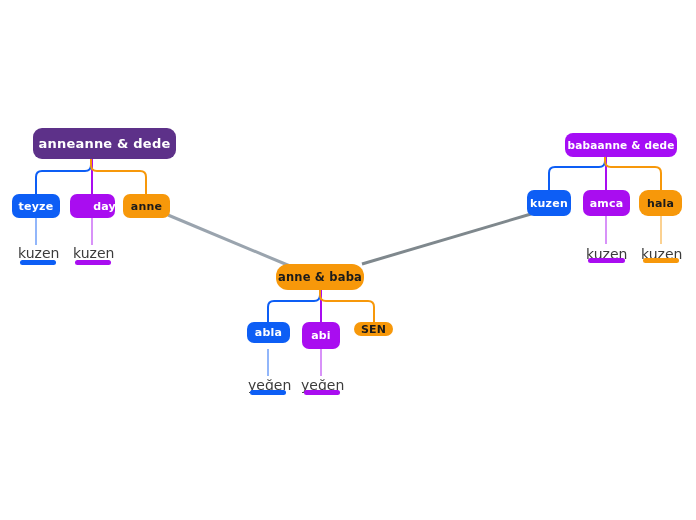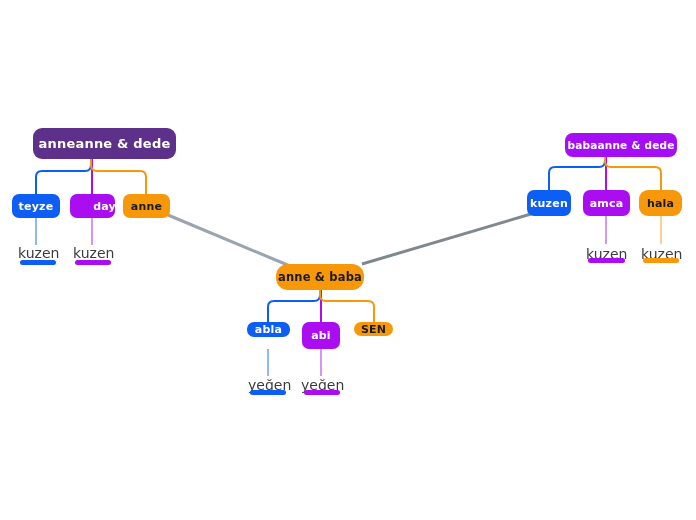--- a/index.html
+++ b/index.html
@@ -75,21 +75,21 @@
   <div class="node root-s violet-bg" style="left:549px;top:133px;width:112px;height:24px;">babaanne &amp; dede</div>
   <div class="node child blue-bg" style="left:527px;top:190px;width:44px;height:26px;">kuzen</div>
   <div class="node child purple-bg" style="left:583px;top:190px;width:47px;height:26px;">amca</div>
   <div class="node child orange-bg dark-text" style="left:639px;top:190px;width:43px;height:26px;border-radius:9px;">hala</div>
   <div class="sublabel" style="left:586px;top:246px;">kuzen</div>
   <div class="bar bar-purple" style="left:588px;top:258px;width:37px;"></div>
   <div class="sublabel" style="left:641px;top:246px;">kuzen</div>
   <div class="bar bar-orange" style="left:643px;top:258px;width:36px;"></div>
 
   <div class="node root-c orange-bg dark-text" style="left:276px;top:264px;width:88px;height:26px;">anne &amp; baba</div>
-  <div class="node child blue-bg" style="left:247px;top:322px;width:43px;height:15px;">abla</div>
+  <div class="node child blue-bg" style="left:247px;top:322px;width:43px;height:21px;">abla</div>
   <div class="node child purple-bg" style="left:302px;top:322px;width:38px;height:27px;">abi</div>
   <div class="node child orange-bg dark-text" style="left:354px;top:322px;width:39px;height:14px;">SEN</div>
   <div class="sublabel" style="left:248px;top:377px;">yeğen</div>
   <div class="bar bar-blue" style="left:250px;top:390px;width:36px;"></div>
   <div class="sublabel" style="left:301px;top:377px;">yeğen</div>
   <div class="bar bar-purple" style="left:304px;top:390px;width:36px;"></div>
 
 </div>
 
 </body></html>

